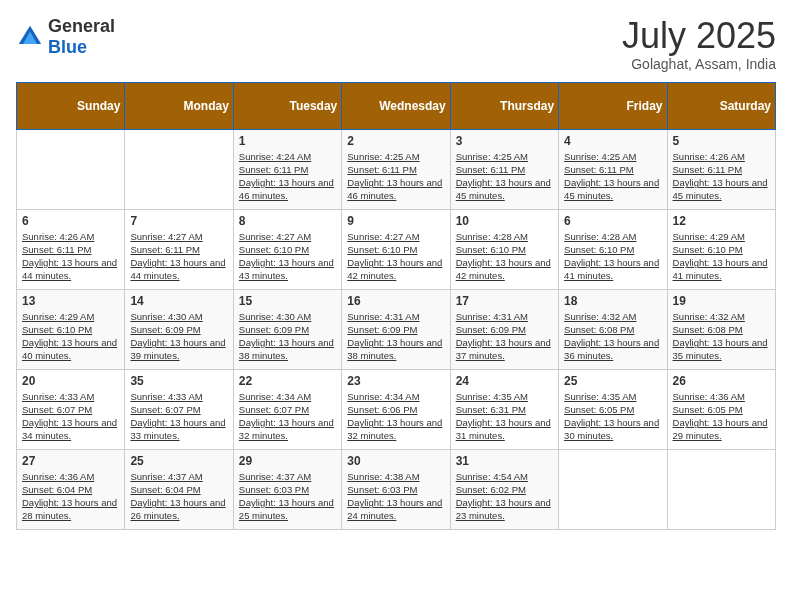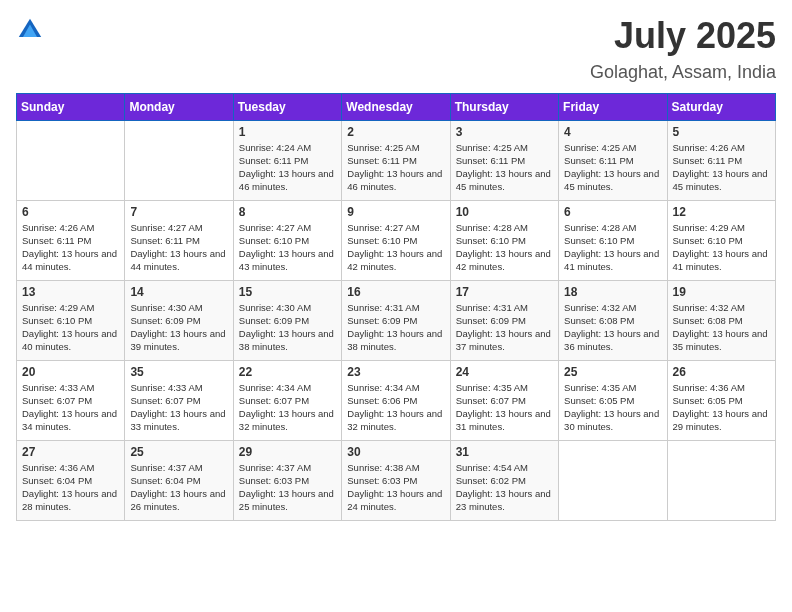--- a/index.html
+++ b/index.html
@@ -33,41 +33,40 @@
     }
     .logo-icon {
       width: 28px;
       height: 28px;
     }
     .title-block {
       text-align: right;
     }
     .calendar-title {
       font-size: 36px;
-      font-weight: bold;
+      font-weight: normal;
       color: #333;
       line-height: 1.1;
     }
     .calendar-subtitle {
-      font-size: 18px;
+      font-size: 14px;
       color: #555;
-      margin-top: 6px;
     }
     table {
       width: 100%;
       border-collapse: collapse;
       table-layout: fixed;
     }
     thead th {
-      background-color: #6d28d9;
+      background-color: #a16207;
       color: #fff;
       font-size: 12px;
       font-weight: bold;
-      padding: 6px 4px;
-      text-align: left;
+      padding: 16px 4px;
+      text-align: right;
       border: 1px solid #1565C0;
     }
     tbody td {
       border: 1px solid #ccc;
       vertical-align: top;
       padding: 4px 5px;
       font-size: 10px;
       color: #333;
       height: 80px;
       background: #fff;
@@ -78,34 +77,39 @@
     .day-number {
       font-weight: bold;
       font-size: 12px;
       display: block;
       margin-bottom: 2px;
     }
     .day-info {
       font-size: 9.5px;
       line-height: 1.4;
       color: #333;
+      text-decoration: underline;
     }
     .empty-cell {
       background: #fff !important;
     }
   </style>
 </head>
 <body>
 
 <div class="header">
   <div class="logo">
     <svg class="logo-icon" viewBox="0 0 40 40" xmlns="http://www.w3.org/2000/svg">
       <polygon points="20,4 36,30 4,30" fill="#1565C0"></polygon>
       <polygon points="20,12 30,30 10,30" fill="#42A5F5"></polygon>
     </svg>
+    <div>
+      <span class="logo-text-general">General</span><br>
+      <span class="logo-text-blue">Blue</span>
+    </div>
   </div>
   <div class="title-block">
     <div class="calendar-title">July 2025</div>
     <div class="calendar-subtitle">Golaghat, Assam, India</div>
   </div>
 </div>
 
 <table>
   <thead>
     <tr id="days-header">
@@ -262,21 +266,21 @@
         </td>
         <td>
           <span class="day-number">23</span>
           <div class="day-info">Sunrise: 4:34 AM
 Sunset: 6:06 PM
 Daylight: 13 hours and 32 minutes.</div>
         </td>
         <td>
           <span class="day-number">24</span>
           <div class="day-info">Sunrise: 4:35 AM
-Sunset: 6:07 PM
+Sunset: 6:31 PM
 Daylight: 13 hours and 31 minutes.</div>
         </td>
         <td>
           <span class="day-number">25</span>
           <div class="day-info">Sunrise: 4:35 AM
 Sunset: 6:05 PM
 Daylight: 13 hours and 30 minutes.</div>
         </td>
         <td>
           <span class="day-number">26</span>

